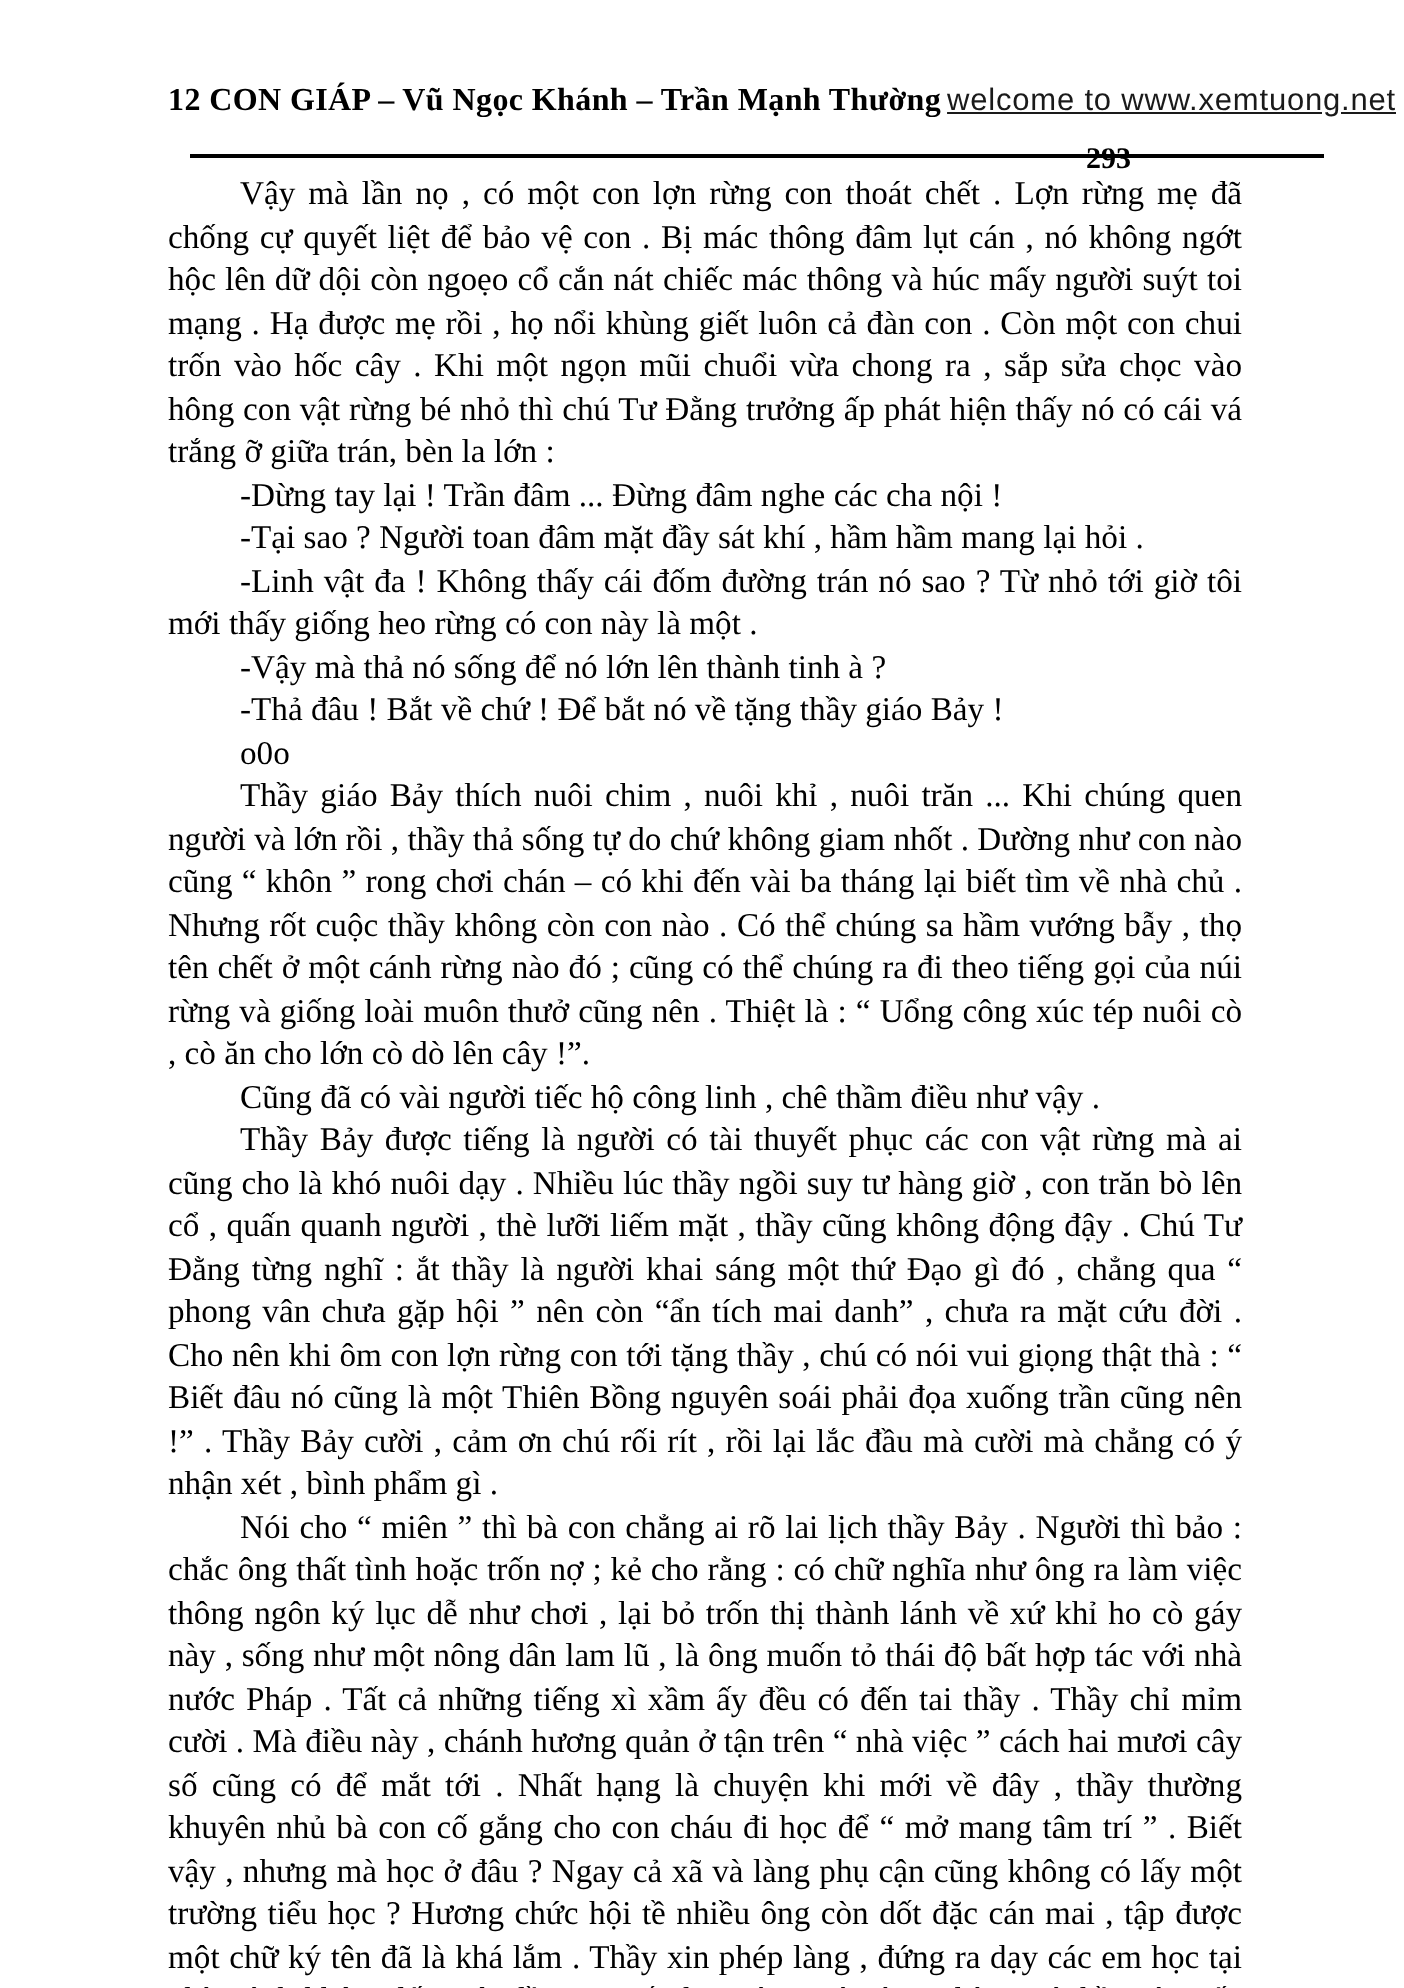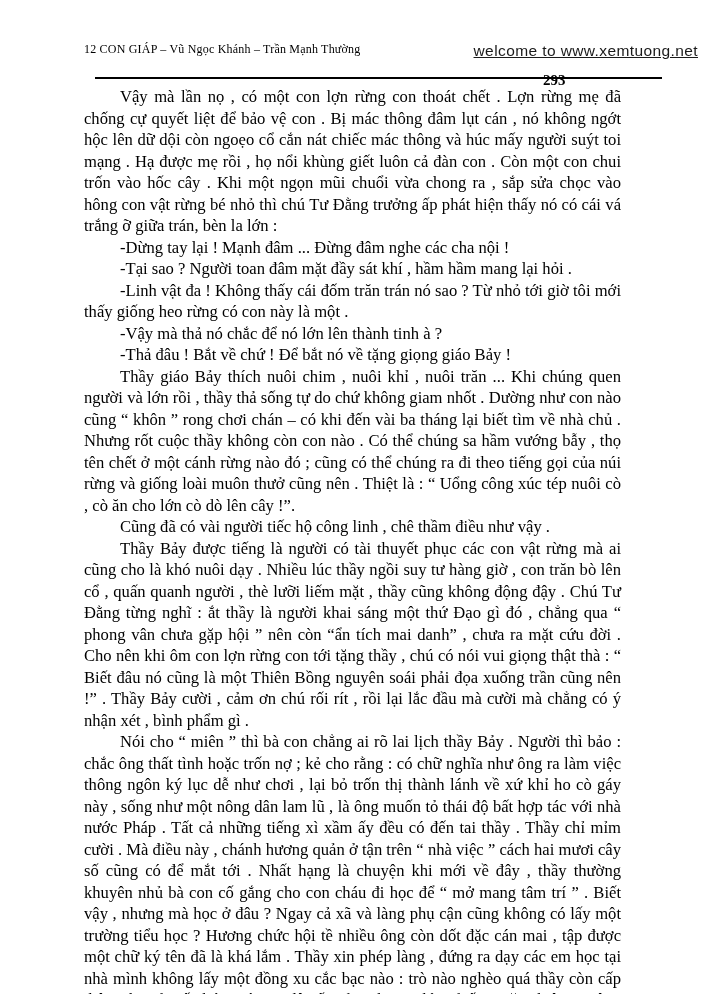--- a/index.html
+++ b/index.html
@@ -22,22 +22,22 @@
     top: 42px;
     left: 0;
     width: 702px;
     height: 26px;
   }
   .book-title {
     position: absolute;
     left: 84px;
     top: 0;
     font-family: "Liberation Serif", "DejaVu Serif", serif;
-    font-size: 12px;
-    font-weight: normal;
+    font-size: 16px;
+    font-weight: bold;
     letter-spacing: 0.2px;
     white-space: nowrap;
   }
   .welcome-link {
     position: absolute;
     right: 4px;
     top: 0;
     font-family: "Liberation Sans", "DejaVu Sans", sans-serif;
     font-size: 15.5px;
     letter-spacing: 0.4px;
@@ -90,24 +90,25 @@
   <div class="page-header">
     <span class="book-title">12 CON GIÁP – Vũ Ngọc Khánh – Trần Mạnh Thường</span>
     <a class="welcome-link">welcome to www.xemtuong.net</a>
     <span class="page-number">293</span>
   </div>
 
   <hr class="header-divider">
 
   <div class="page-body">
       <p>Vậy mà lần nọ , có một con lợn rừng con thoát chết . Lợn rừng mẹ đã chống cự quyết liệt để bảo vệ con . Bị mác thông đâm lụt cán , nó không ngớt hộc lên dữ dội còn ngoẹo cổ cắn nát chiếc mác thông và húc mấy người suýt toi mạng . Hạ được mẹ rồi , họ nổi khùng giết luôn cả đàn con . Còn một con chui trốn vào hốc cây . Khi một ngọn mũi chuổi vừa chong ra , sắp sửa chọc vào hông con vật rừng bé nhỏ thì chú Tư Đằng trưởng ấp phát hiện thấy nó có cái vá trắng ỡ giữa trán, bèn la lớn :</p>
-      <p>-Dừng tay lại ! Mạnh đâm ... Đừng đâm nghe các cha nội !</p>
+      <p>-Dừng tay lại ! Trần đâm ... Đừng đâm nghe các cha nội !</p>
       <p>-Tại sao ? Người toan đâm mặt đầy sát khí , hầm hầm mang lại hỏi .</p>
-      <p>-Linh vật đa ! Không thấy cái đốm trăn trán nó sao ? Từ nhỏ tới giờ tôi mới thấy giống heo rừng có con này là một .</p>
-      <p>-Vậy mà thả nó chắc để nó lớn lên thành tinh à ?</p>
-      <p>-Thả đâu ! Bắt về chứ ! Để bắt nó về tặng giọng giáo Bảy !</p>
+      <p>-Linh vật đa ! Không thấy cái đốm đường trán nó sao ? Từ nhỏ tới giờ tôi mới thấy giống heo rừng có con này là một .</p>
+      <p>-Vậy mà thả nó sống để nó lớn lên thành tinh à ?</p>
+      <p>-Thả đâu ! Bắt về chứ ! Để bắt nó về tặng thầy giáo Bảy !</p>
+      <p>o0o</p>
       <p>Thầy giáo Bảy thích nuôi chim , nuôi khỉ , nuôi trăn ... Khi chúng quen người và lớn rồi , thầy thả sống tự do chứ không giam nhốt . Dường như con nào cũng “ khôn ” rong chơi chán – có khi đến vài ba tháng lại biết tìm về nhà chủ . Nhưng rốt cuộc thầy không còn con nào . Có thể chúng sa hầm vướng bẫy , thọ tên chết ở một cánh rừng nào đó ; cũng có thể chúng ra đi theo tiếng gọi của núi rừng và giống loài muôn thưở cũng nên . Thiệt là : “ Uổng công xúc tép nuôi cò , cò ăn cho lớn cò dò lên cây !”.</p>
       <p>Cũng đã có vài người tiếc hộ công linh , chê thầm điều như vậy .</p>
       <p>Thầy Bảy được tiếng là người có tài thuyết phục các con vật rừng mà ai cũng cho là khó nuôi dạy . Nhiều lúc thầy ngồi suy tư hàng giờ , con trăn bò lên cổ , quấn quanh người , thè lưỡi liếm mặt , thầy cũng không động đậy . Chú Tư Đằng từng nghĩ : ắt thầy là người khai sáng một thứ Đạo gì đó , chẳng qua “ phong vân chưa gặp hội ” nên còn “ẩn tích mai danh” , chưa ra mặt cứu đời . Cho nên khi ôm con lợn rừng con tới tặng thầy , chú có nói vui giọng thật thà : “ Biết đâu nó cũng là một Thiên Bồng nguyên soái phải đọa xuống trần cũng nên !” . Thầy Bảy cười , cảm ơn chú rối rít , rồi lại lắc đầu mà cười mà chẳng có ý nhận xét , bình phẩm gì .</p>
       <p>Nói cho “ miên ” thì bà con chẳng ai rõ lai lịch thầy Bảy . Người thì bảo : chắc ông thất tình hoặc trốn nợ ; kẻ cho rằng : có chữ nghĩa như ông ra làm việc thông ngôn ký lục dễ như chơi , lại bỏ trốn thị thành lánh về xứ khỉ ho cò gáy này , sống như một nông dân lam lũ , là ông muốn tỏ thái độ bất hợp tác với nhà nước Pháp . Tất cả những tiếng xì xầm ấy đều có đến tai thầy . Thầy chỉ mỉm cười . Mà điều này , chánh hương quản ở tận trên “ nhà việc ” cách hai mươi cây số cũng có để mắt tới . Nhất hạng là chuyện khi mới về đây , thầy thường khuyên nhủ bà con cố gắng cho con cháu đi học để “ mở mang tâm trí ” . Biết vậy , nhưng mà học ở đâu ? Ngay cả xã và làng phụ cận cũng không có lấy một trường tiểu học ? Hương chức hội tề nhiều ông còn dốt đặc cán mai , tập được một chữ ký tên đã là khá lắm . Thầy xin phép làng , đứng ra dạy các em học tại nhà mình không lấy một đồng xu cắc bạc nào : trò nào nghèo quá thầy còn cấp thêm cho cả giấy bút . Bà con dân ấp cảm phục nghĩa cử ấy , mặc nhiên gọi ông là thầy giáo . Lâu ngày thành một danh xưng . Ở thời buổi đế quốc tư bản Pháp khuếch trương kinh tế lớn tại các thuộc địa sau đại chiến thế giới thứ nhất , giữa lúc mọi người bon chen theo đường danh</p>
     </div>
 
 </div>
 
 </body></html>

